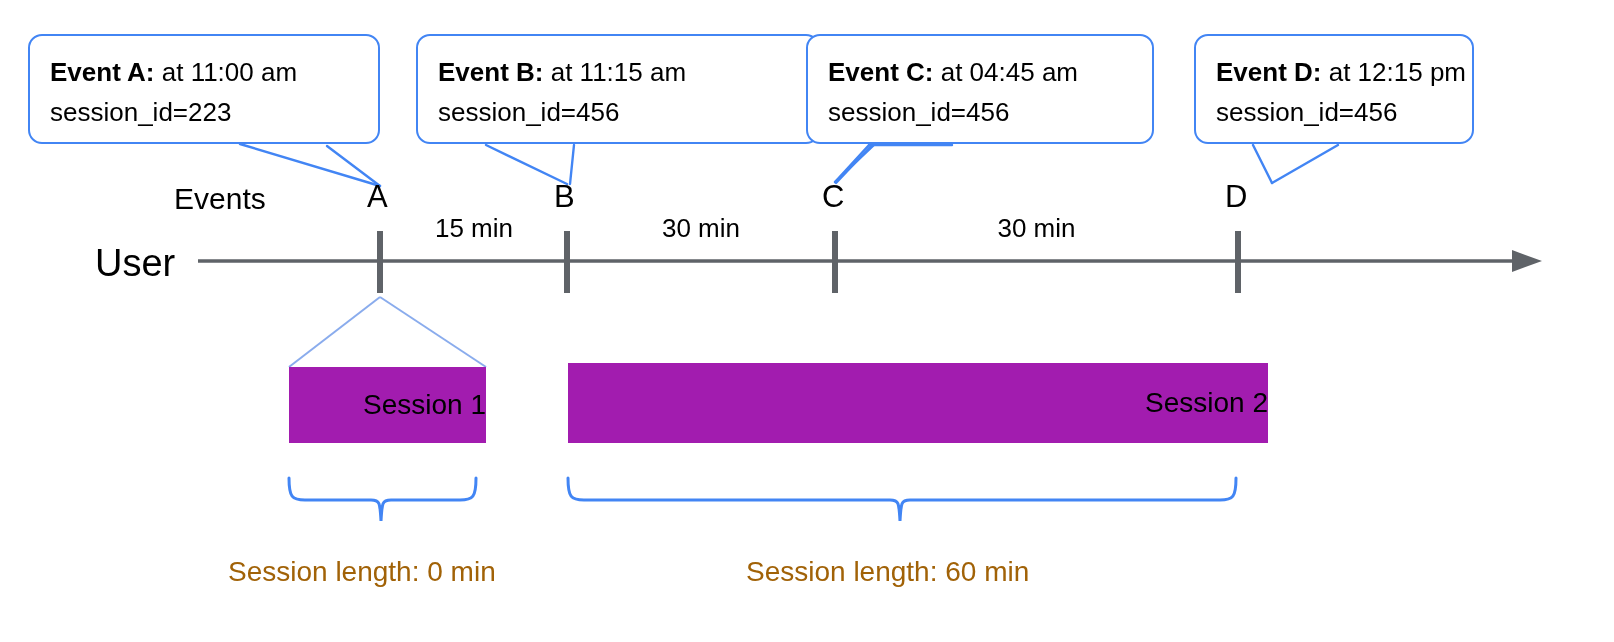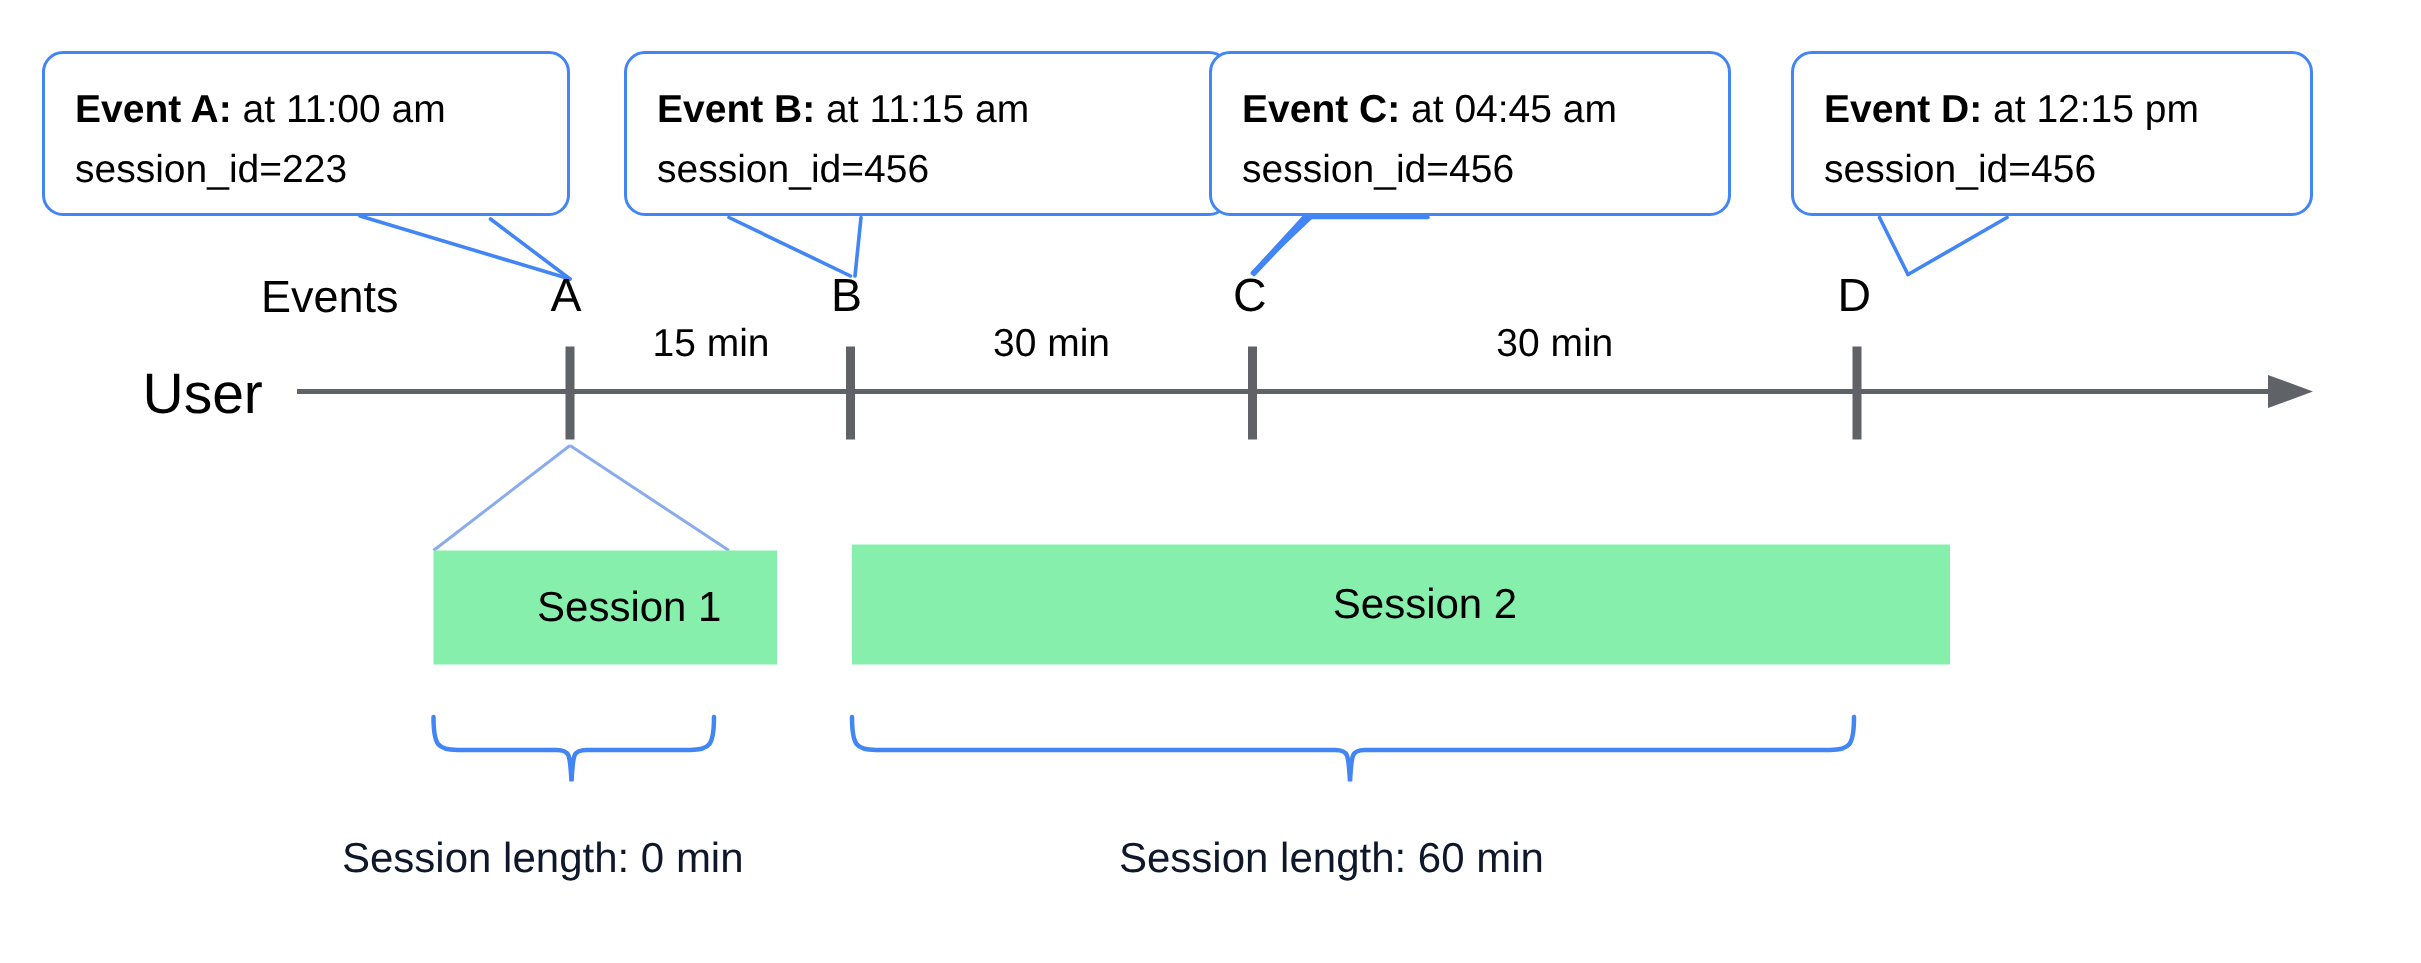--- a/index.html
+++ b/index.html
@@ -64,37 +64,36 @@
     position: absolute;
     font-size: 26px;
     line-height: 26px;
     color: #000;
     white-space: nowrap;
     z-index: 5;
     text-align: center;
   }
   .session-box {
     position: absolute;
-    background: #86efac;
+    background: #a21caf;
     z-index: 2;
     display: flex;
     align-items: center;
-    justify-content: center;
-    padding-left: 32px;
+    justify-content: flex-end;
   }
   .session-box span {
     font-size: 28px;
     color: #000;
     white-space: nowrap;
   }
   .len-label {
     position: absolute;
     font-size: 28px;
     line-height: 28px;
-    color: #0f172a;
+    color: #a16207;
     white-space: nowrap;
     z-index: 5;
     text-align: center;
   }
 </style>
 </head>
 <body>
 
 <div id="stage">
 
@@ -106,21 +105,21 @@
   <div class="callout" style="left:416px; top:34px; width:404px; height:110px;">
     <div class="line"><b>Event B:</b><span> at 11:15 am</span></div>
     <div class="line">session_id=456</div>
   </div>
 
   <div class="callout" style="left:806px; top:34px; width:348px; height:110px;">
     <div class="line"><b>Event C:</b><span> at 04:45 am</span></div>
     <div class="line">session_id=456</div>
   </div>
 
-  <div class="callout" style="left:1194px; top:34px; width:348px; height:110px;">
+  <div class="callout" style="left:1194px; top:34px; width:280px; height:110px;">
     <div class="line"><b>Event D:</b><span> at 12:15 pm</span></div>
     <div class="line">session_id=456</div>
   </div>
 
   <svg class="layer" viewBox="0 0 1614 642">
 
     <g fill="none" stroke="#4285f4" stroke-width="2.4" stroke-linejoin="round" stroke-linecap="round">
       <path d="M 240 144 L 380 186"></path>
       <path d="M 327 146 L 380 186"></path>
     </g>

